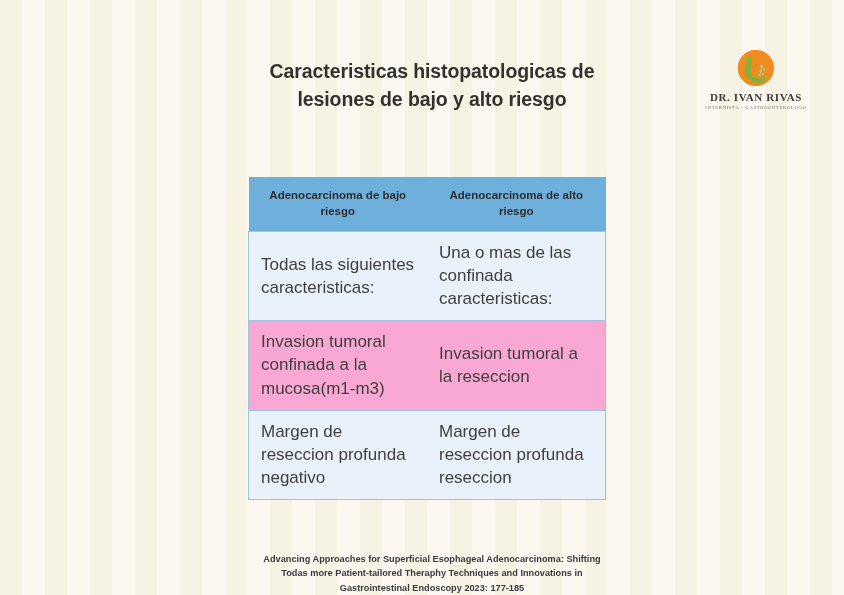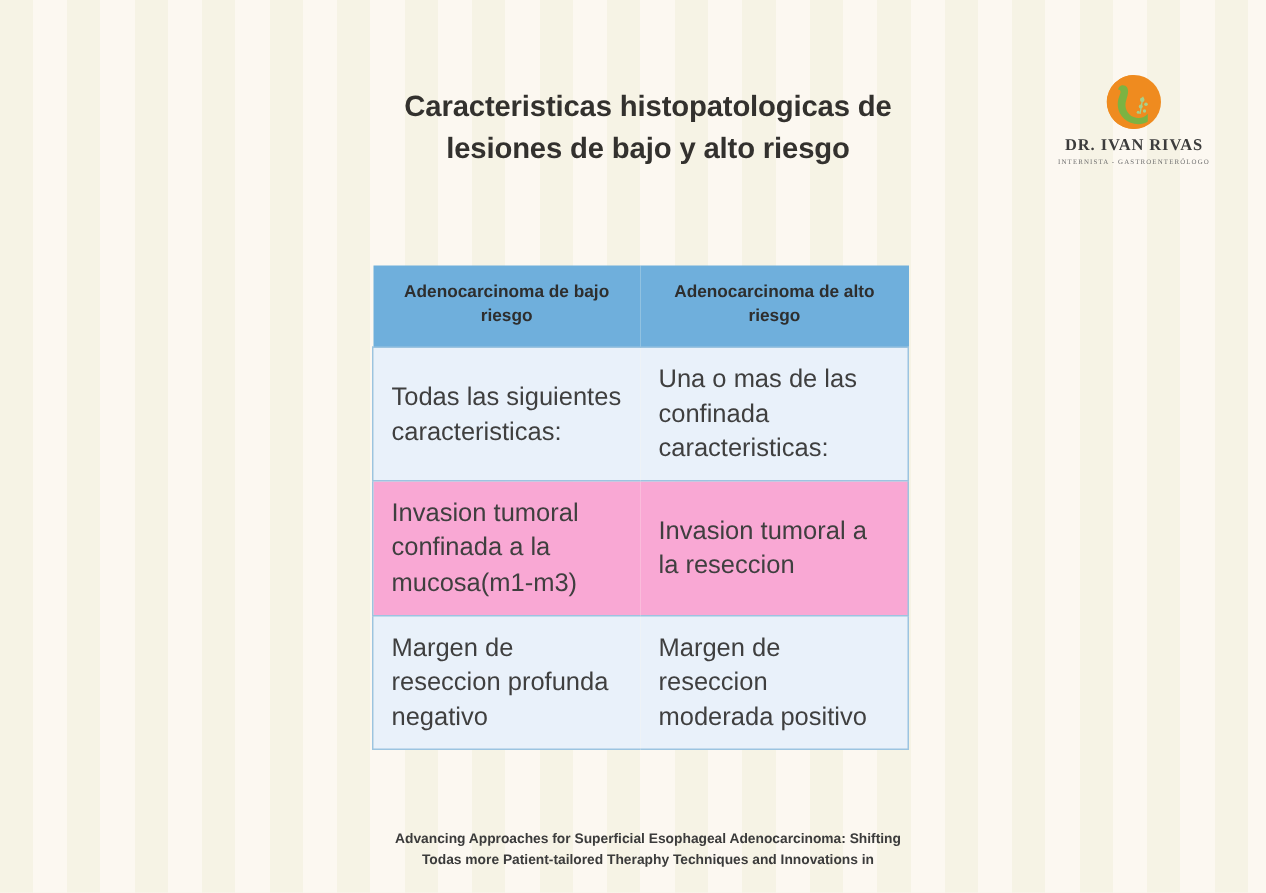--- a/index.html
+++ b/index.html
@@ -171,24 +171,25 @@
         <tr class="shade">
           <td class="col-a">Todas las siguientes caracteristicas:</td>
           <td class="col-b">Una o mas de las confinada caracteristicas:</td>
         </tr>
         <tr class="plain">
           <td class="col-a">Invasion tumoral confinada a la mucosa(m1-m3)</td>
           <td class="col-b">Invasion tumoral a la reseccion</td>
         </tr>
         <tr class="shade">
           <td class="col-a">Margen de reseccion profunda negativo</td>
-          <td class="col-b">Margen de reseccion moderada positivo</td>
+          <td class="col-b">Margen de reseccion profunda reseccion</td>
         </tr>
       </tbody>
     </table>
   </div>
 
   <div class="citation">
     <span class="citation-line">Advancing Approaches for Superficial Esophageal  Adenocarcinoma: Shifting</span>
     <span class="citation-line">Todas more Patient-tailored Theraphy Techniques and Innovations in</span>
+    <span class="citation-line">Gastrointestinal Endoscopy 2023: 177-185</span>
   </div>
 
 </div>
 
 </body></html>

